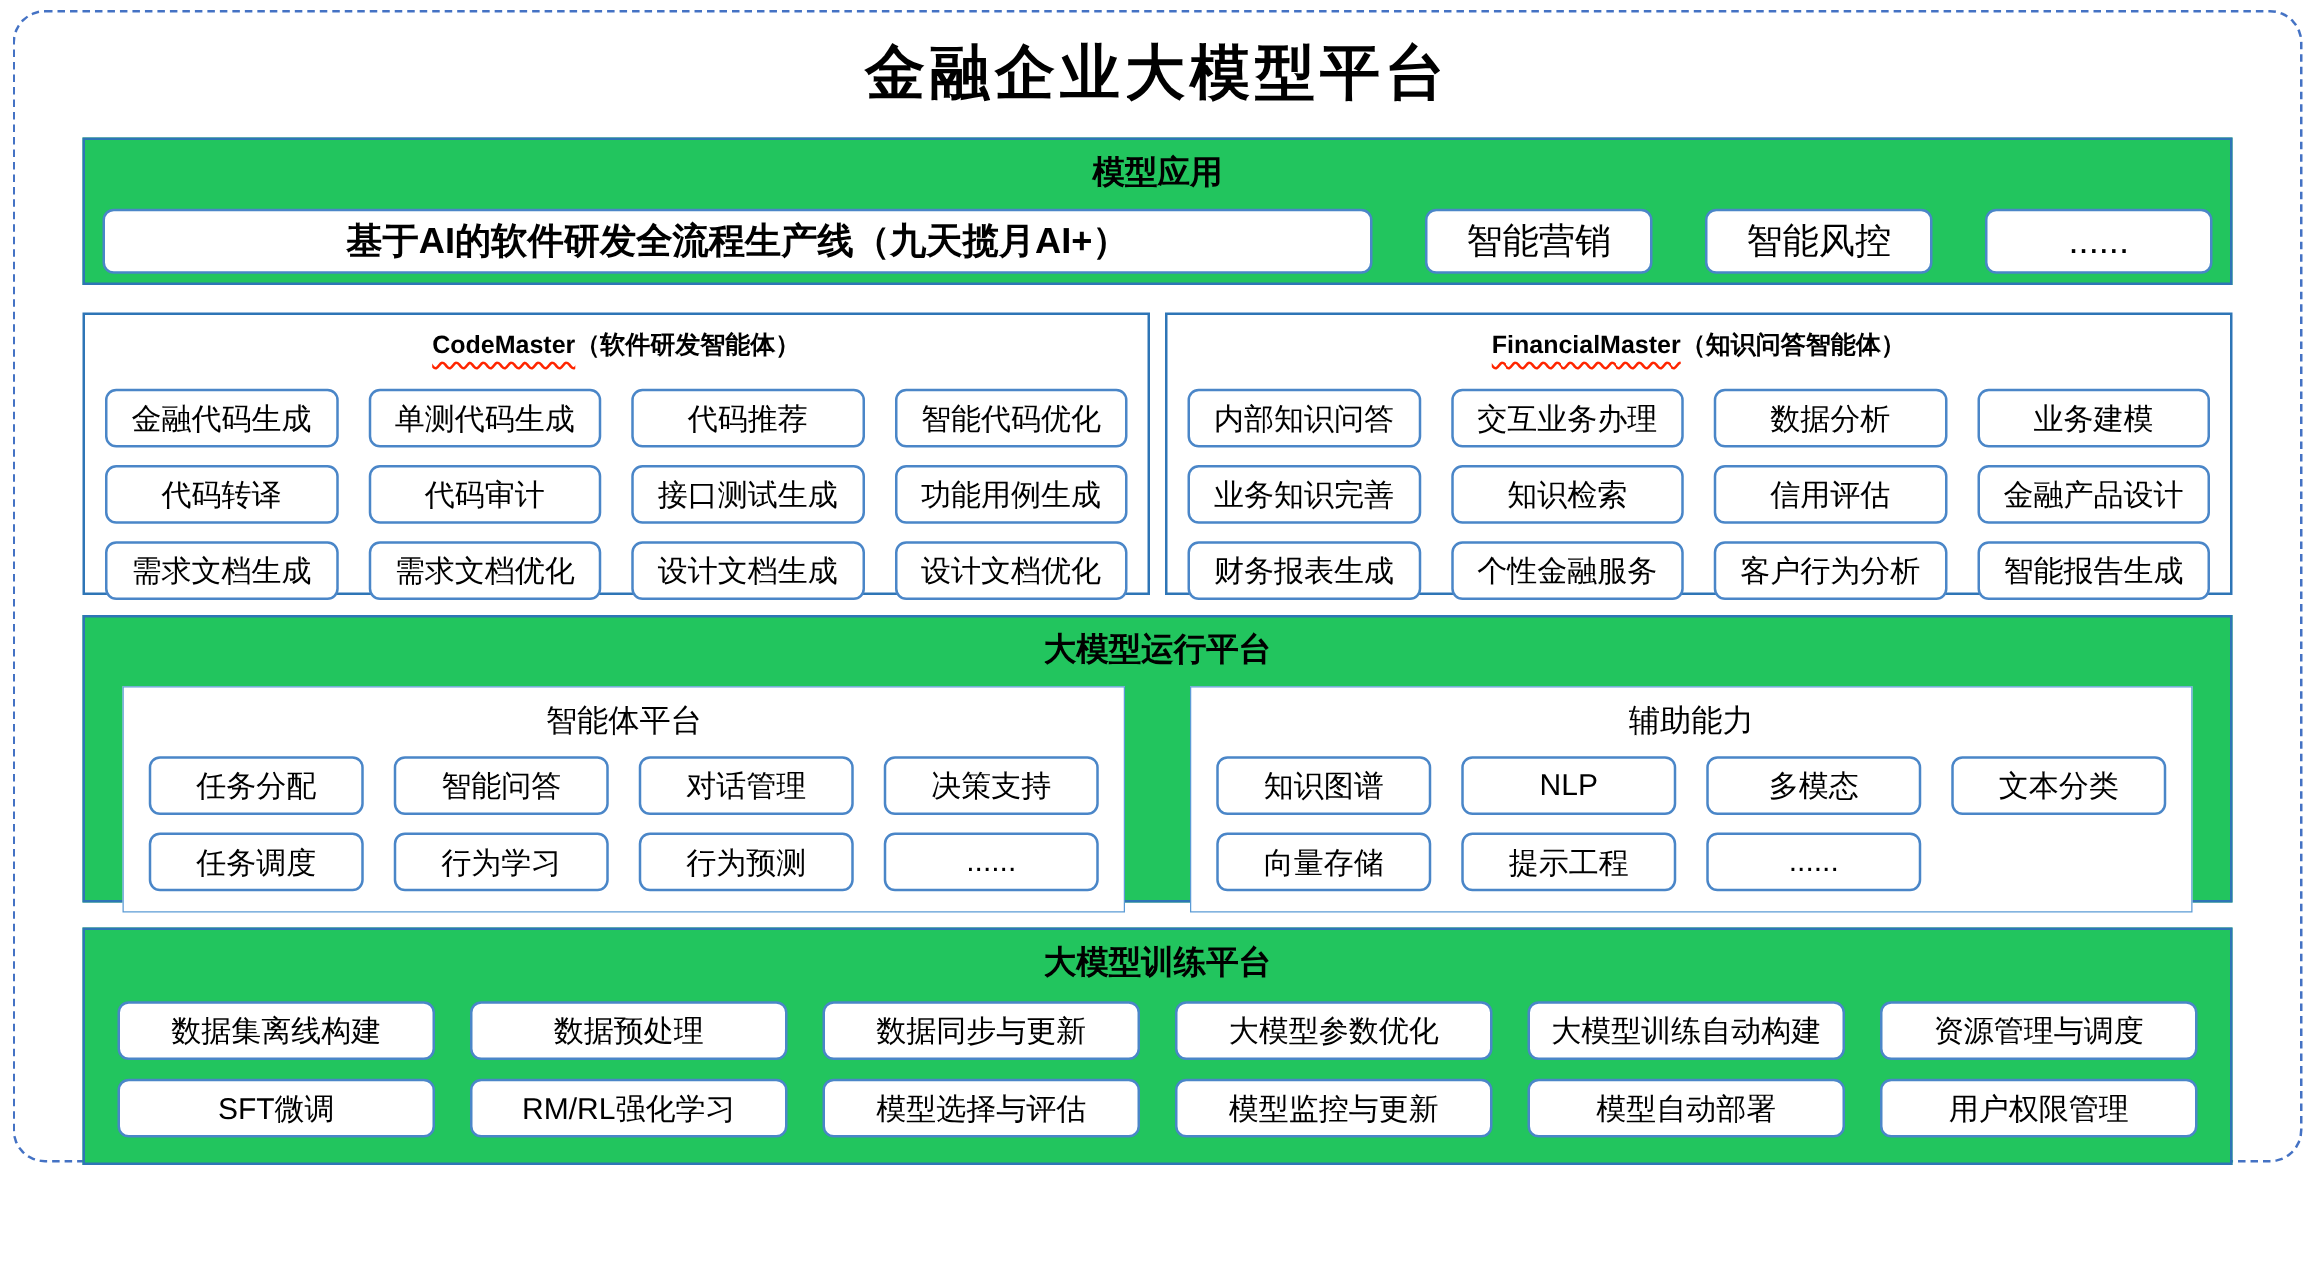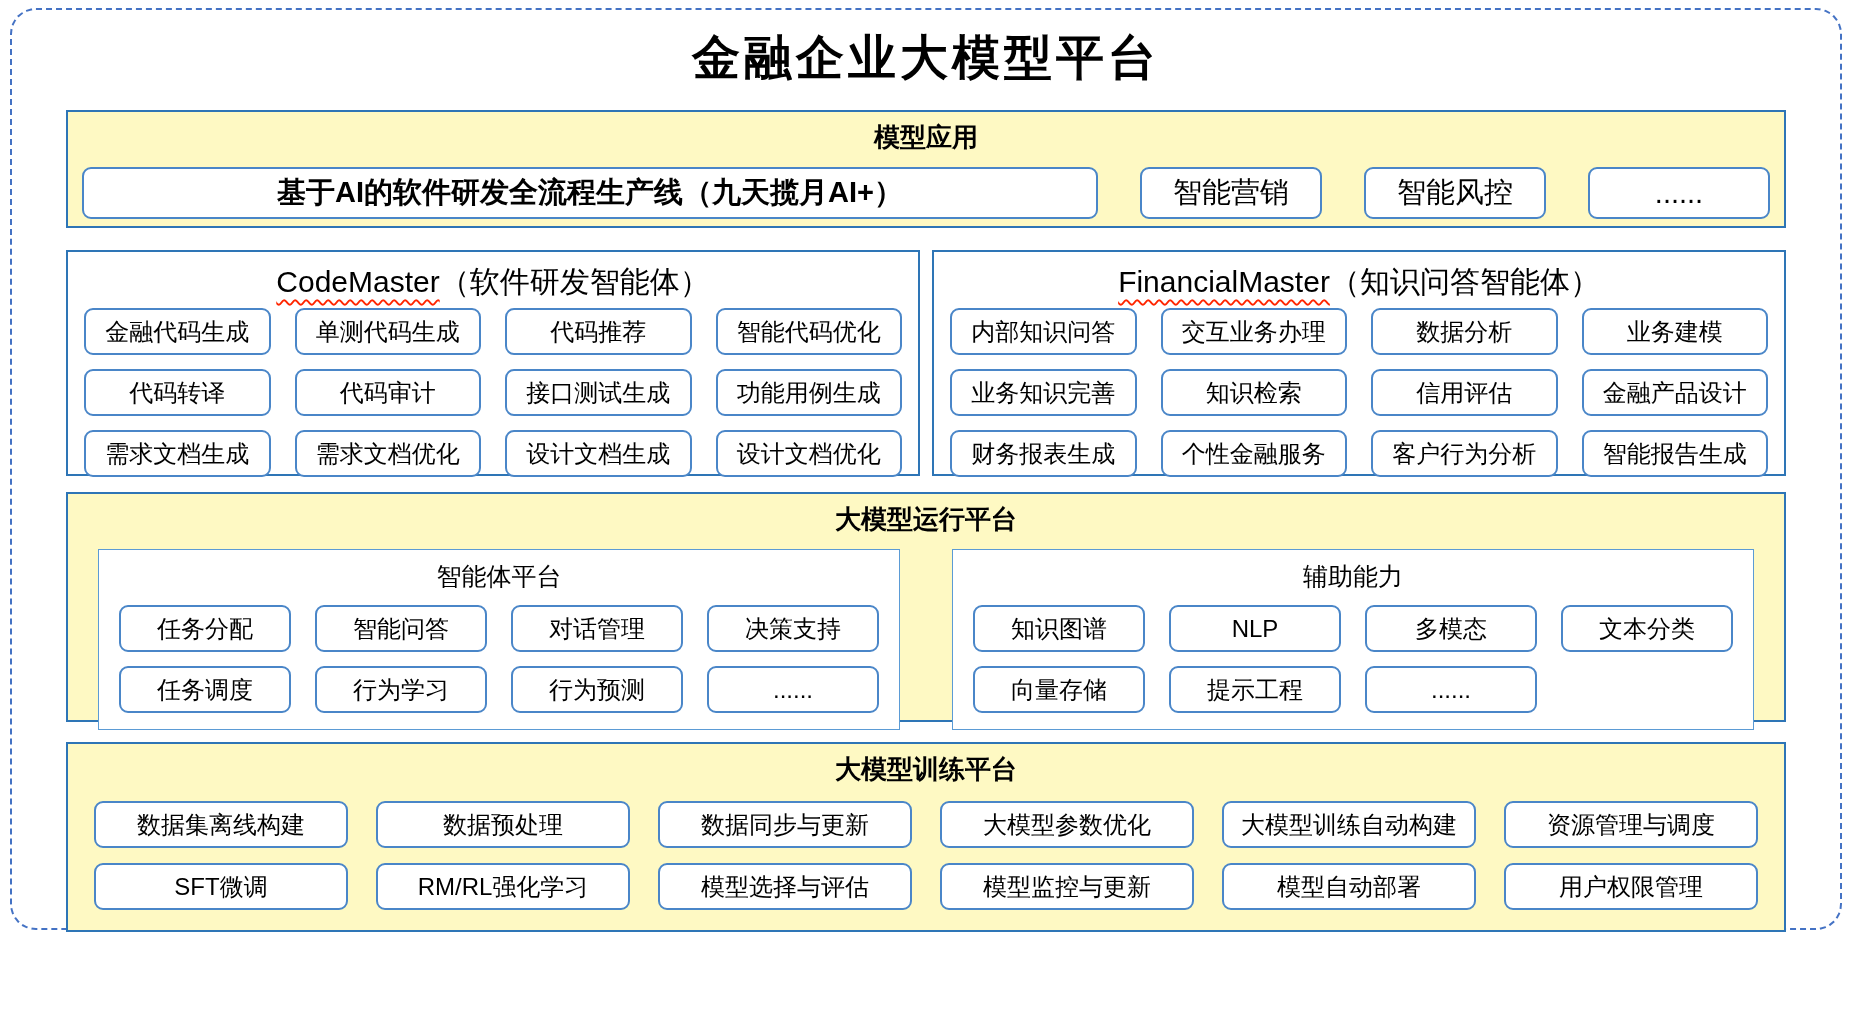--- a/index.html
+++ b/index.html
@@ -27,21 +27,21 @@
     text-align: center;
     font-family: "DejaVu Serif", serif;
     font-weight: 700;
     font-size: 48px;
     letter-spacing: 4px;
   }
   .section {
     position: absolute;
     left: 54px; right: 54px;
     border: 2px solid #2e75b6;
-    background: #fef9c3;
+    background: #22c55e;
   }
   .sec-header {
     text-align: center;
     font-weight: 700;
     font-size: 26px;
     margin-top: 8px;
   }
   
   .sec1 { top: 100px; height: 118px; }
   .sec1-row {
@@ -73,23 +73,23 @@
     gap: 12px;
   }
   .agent-box {
     flex: 1 1 0;
     border: 2px solid #2e75b6;
     background: #fff;
     padding: 6px 16px 14px;
   }
   .agent-title {
     text-align: center;
-    font-weight: 400;
-    font-size: 30px;
-    margin: 4px 0 5px;
+    font-weight: 700;
+    font-size: 20px;
+    margin: 4px 0 22px;
   }
   .squiggle {
     text-decoration: underline;
     text-decoration-style: wavy;
     text-decoration-color: #ff2500;
     text-decoration-thickness: 2px;
     text-underline-offset: 7px;
   }
   .grid4 {
     display: grid;

